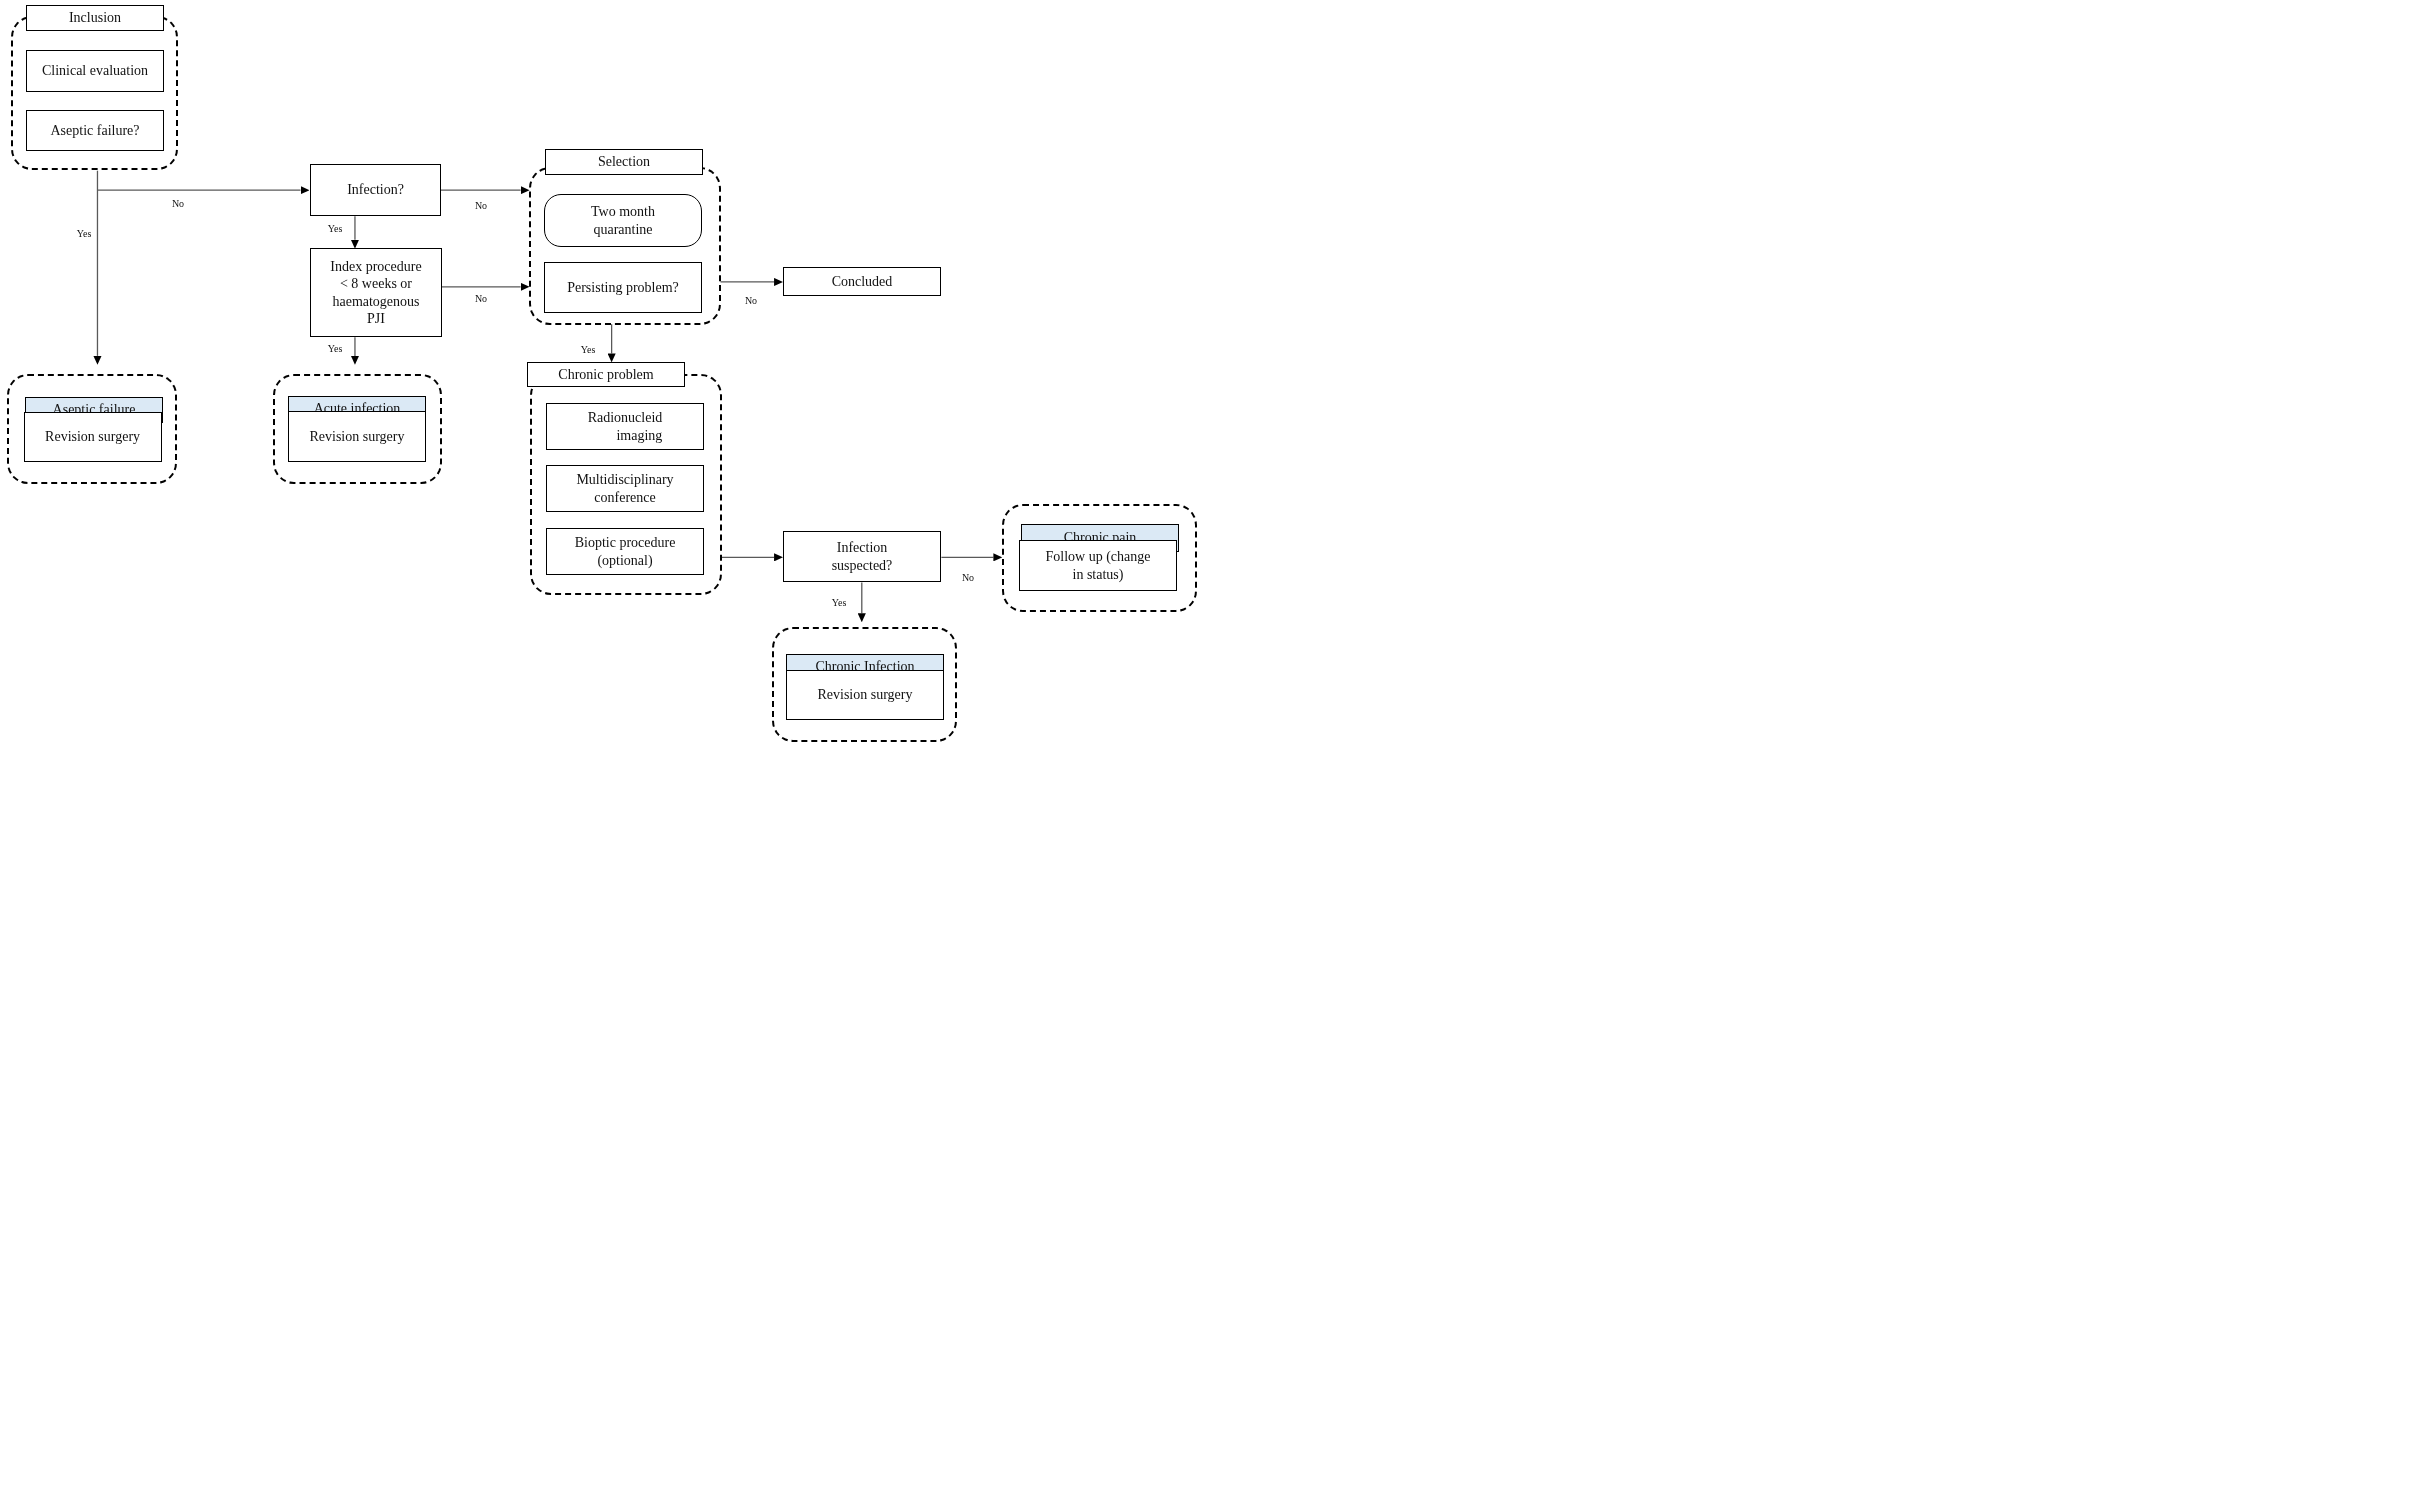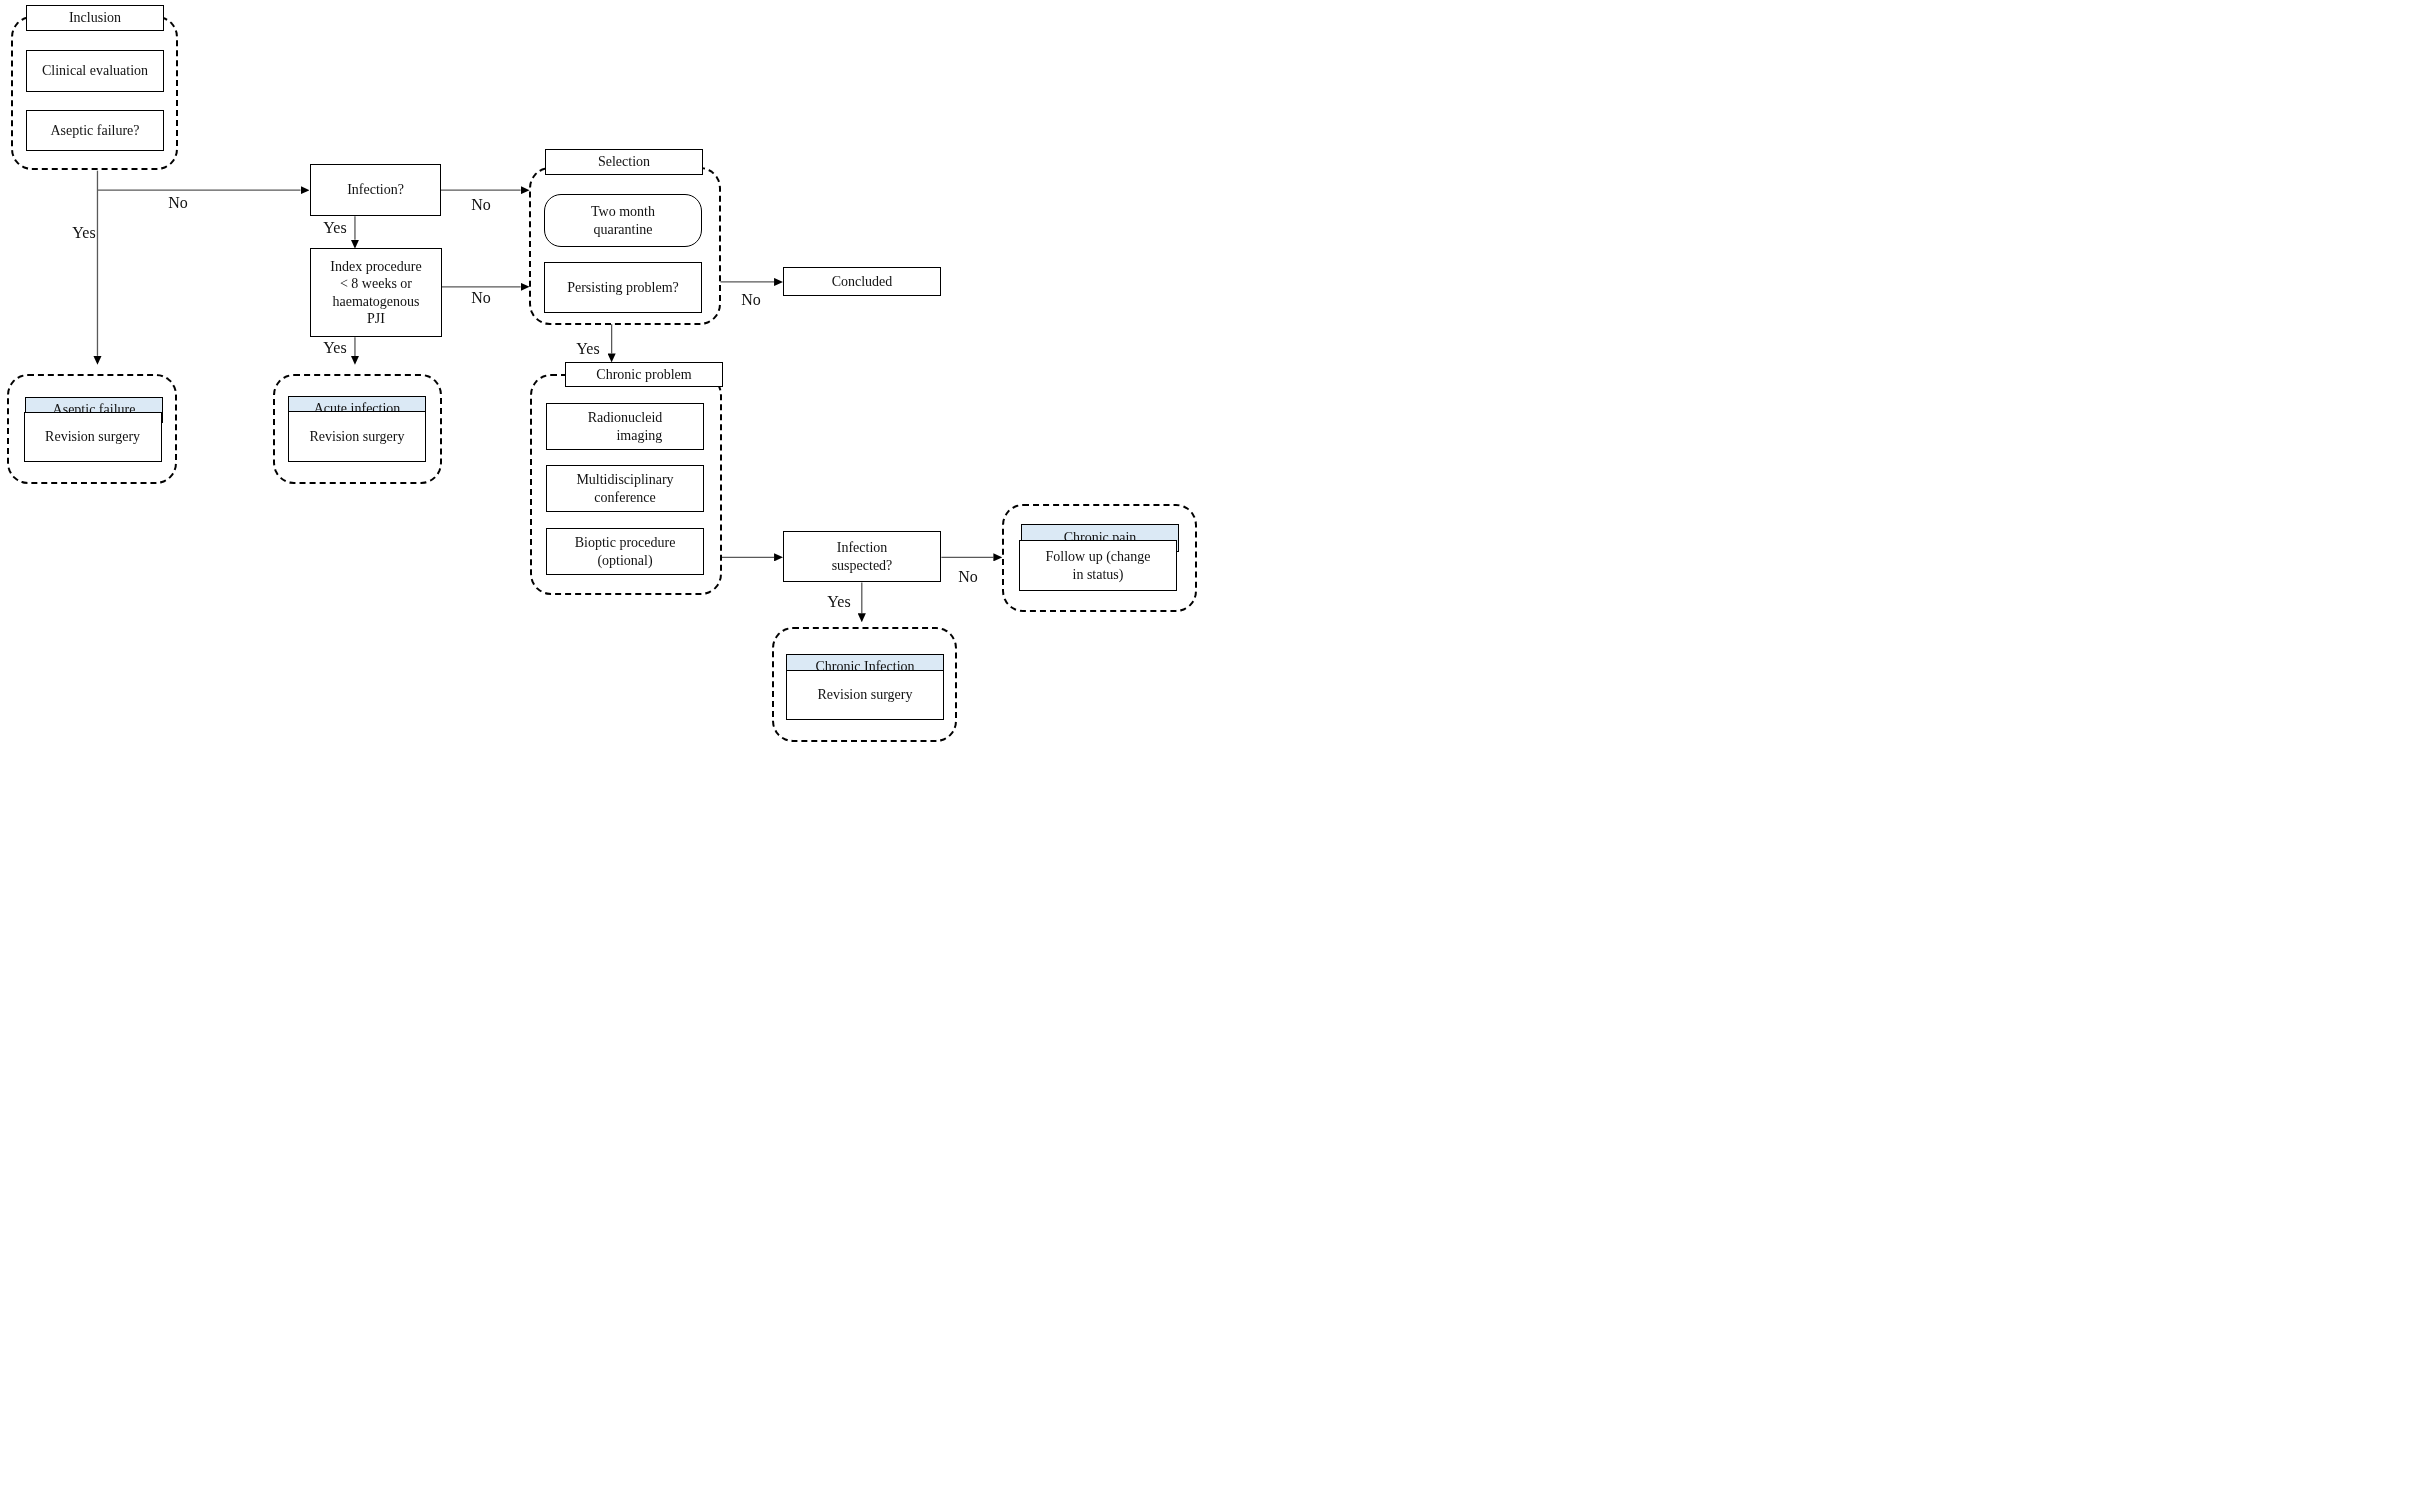--- a/index.html
+++ b/index.html
@@ -37,21 +37,21 @@
     line-height: 1.22;
     white-space: pre-line;
     padding: 0.8px 3.2px;
   }
   .box.bold { border-width: 1.9px; }
   .box.header { border-width: 1.6px; }
   .box.hl { background: var(--hl-color, #dbe9f5); margin-top: 32px; }
   .elabel {
     position: absolute;
     transform: translate(-50%, -50%);
-    font-size: 16px;
+    font-size: 10px;
     color: #111111;
     background: transparent;
   }
 </style>
 </head>
 <body>
 
 <div class="canvas">
 
   <svg class="edges" viewBox="0 0 1486 928" aria-hidden="true">
@@ -76,21 +76,21 @@
   <div class="group" style="left:11.4px; top:16.2px; width:167px; height:154px;"></div>
   <div class="group" style="left:529px; top:167px; width:192px; height:158px;"></div>
   <div class="group" style="left:530px; top:374px; width:192px; height:221px;"></div>
   <div class="group" style="left:7.3px; top:374px; width:170px; height:110px;"></div>
   <div class="group" style="left:273px; top:374px; width:169px; height:110px;"></div>
   <div class="group" style="left:772px; top:627px; width:185px; height:115px;"></div>
   <div class="group" style="left:1002px; top:504px; width:195px; height:108px;"></div>
 
   <div class="box header" style="left:26px; top:4.9px; width:138px; height:26px;">Inclusion</div>
   <div class="box header" style="left:545px; top:149px; width:158px; height:26px;">Selection</div>
-  <div class="box header" style="left:565px; top:362px; width:158px; height:25px;">Chronic problem</div>
+  <div class="box header" style="left:527px; top:362px; width:158px; height:25px;">Chronic problem</div>
   <div class="box header hl" style="left:25px; top:365px; width:138px; height:26px;">Aseptic failure</div>
   <div class="box header hl" style="left:288px; top:364px; width:138px; height:26px;">Acute infection</div>
   <div class="box header hl" style="left:786px; top:622px; width:158px; height:26px;">Chronic Infection</div>
   <div class="box header hl" style="left:1021px; top:492px; width:158px; height:28px;">Chronic pain</div>
 
   <div class="box" style="left:26px; top:50px; width:138px; height:42px;">Clinical evaluation</div>
   <div class="box" style="left:26px; top:110px; width:138px; height:41px;">Aseptic failure?</div>
 
   <div class="box bold" style="left:310px; top:164px; width:131px; height:52px;">Infection?</div>
   <div class="box bold" style="left:310px; top:248px; width:132px; height:89px;text-align:center;">Index procedure

